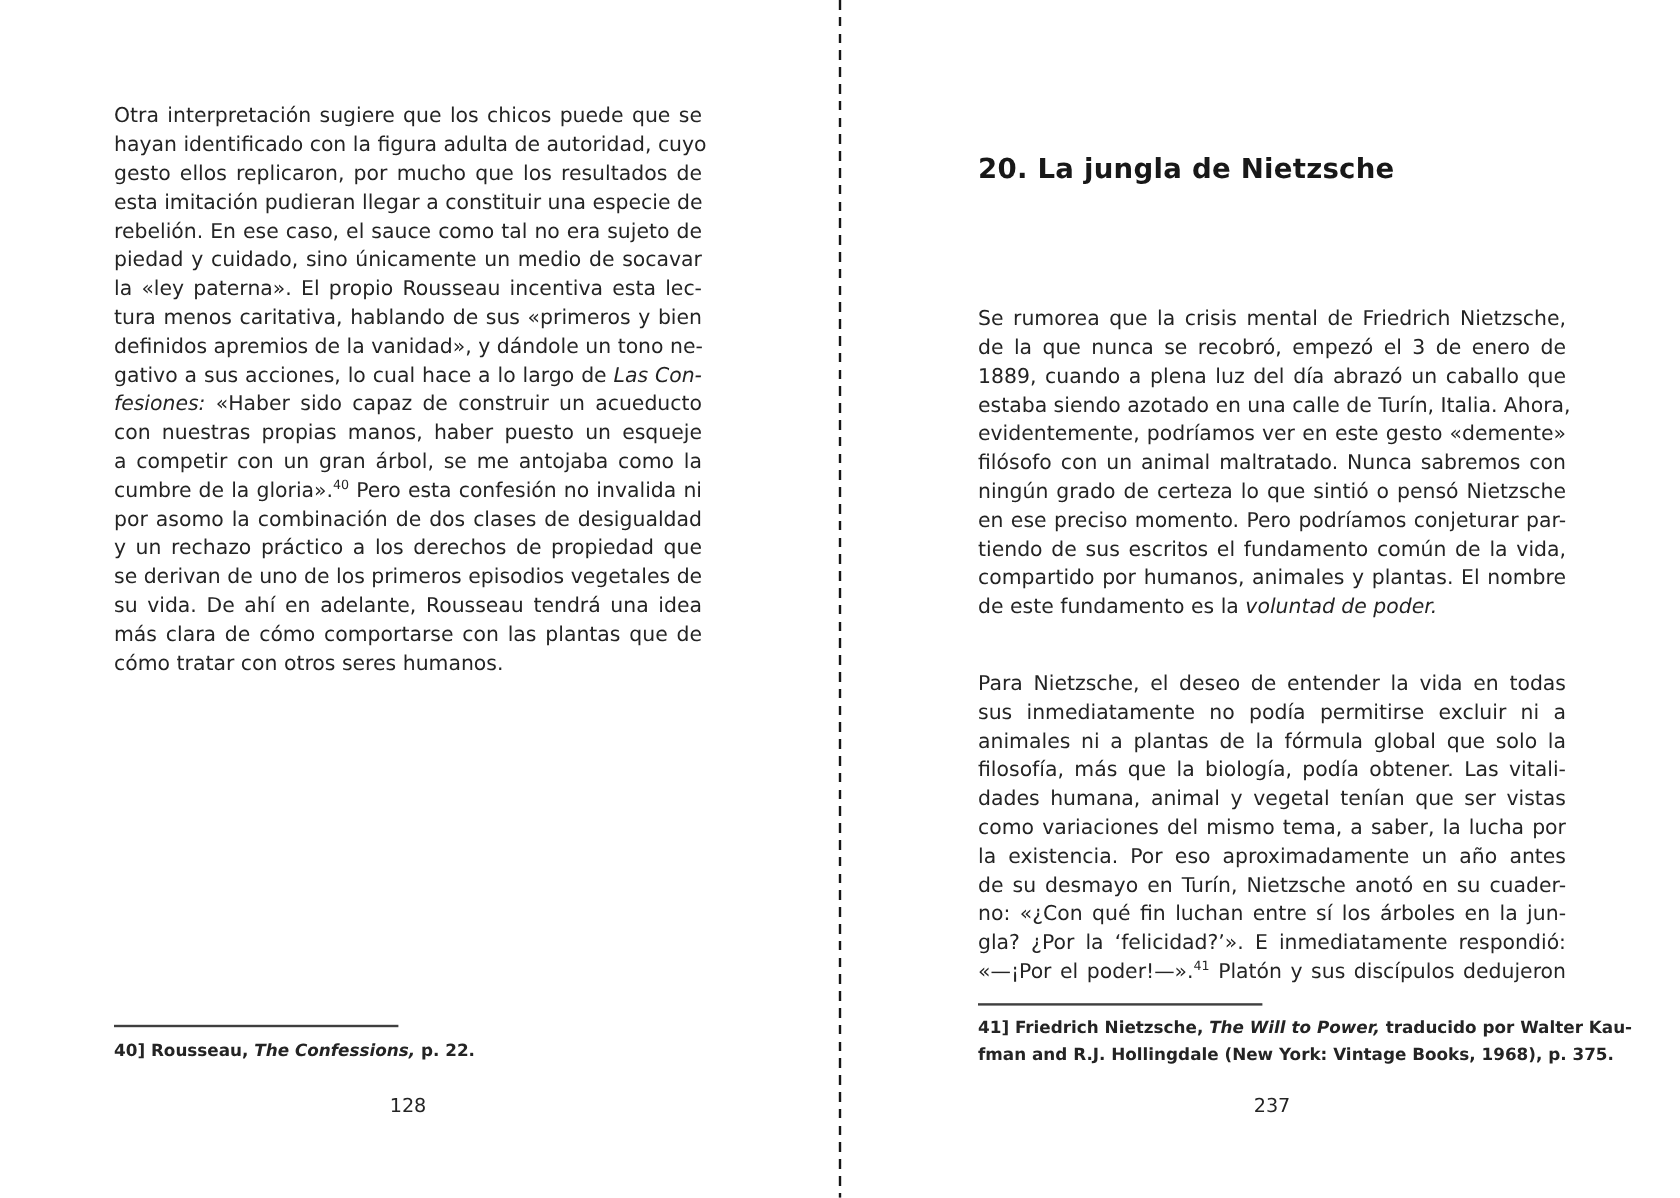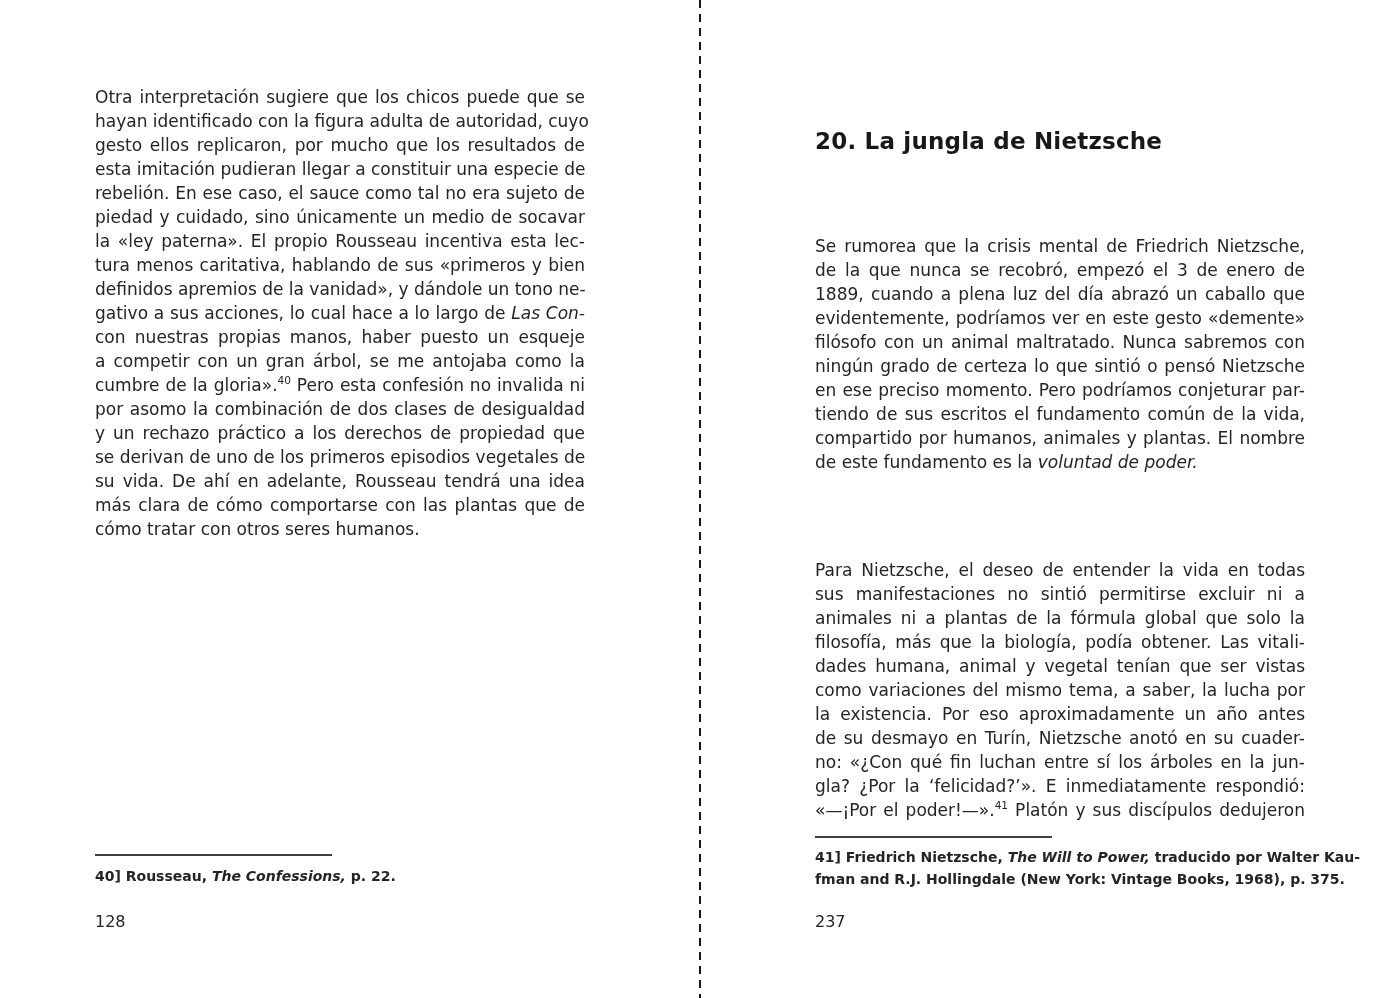--- a/index.html
+++ b/index.html
@@ -68,21 +68,21 @@
     margin: 0;
     font-size: 23px;
     line-height: 30px;
     font-weight: bold;
     letter-spacing: 0.2px;
     color: var(--heading, #181818);
     white-space: nowrap;
   }
 
   .left-body  { top: 85px; }
-  .right-p1   { top: 234px; }
+  .right-p1   { top: 254px; }
   .right-p2   { top: 558px; }
 
   .fn-rule {
     position: absolute;
     left: 0;
     width: 237px;
     height: 2px;
     background: var(--footnote_rule, #3f3f3f);
   }
   .left-rule  { top: 854px; }
@@ -104,20 +104,21 @@
   }
   .footnote .line.last { text-align-last: left; }
   .left-fn  { top: 866px; }
   .right-fn { top: 847px; }
 
   .pagenum {
     position: absolute;
     left: 0;
     top: 912px;
     width: 490px;
+    text-align: center;
     font-size: 16px;
     color: var(--ink, #242424);
   }
 </style>
 </head>
 <body>
 
 <div class="spread">
 
   <section class="page left">
@@ -125,20 +126,21 @@
         <div class="line">Otra interpretación sugiere que los chicos puede que se</div>
         <div class="line">hayan identificado con la figura adulta de autoridad, cuyo</div>
         <div class="line">gesto ellos replicaron, por mucho que los resultados de</div>
         <div class="line">esta imitación pudieran llegar a constituir una especie de</div>
         <div class="line">rebelión. En ese caso, el sauce como tal no era sujeto de</div>
         <div class="line">piedad y cuidado, sino únicamente un medio de socavar</div>
         <div class="line">la «ley paterna». El propio Rousseau incentiva esta lec-</div>
         <div class="line">tura menos caritativa, hablando de sus «primeros y bien</div>
         <div class="line">definidos apremios de la vanidad», y dándole un tono ne-</div>
         <div class="line">gativo a sus acciones, lo cual hace a lo largo de <span class="it">Las Con-</span></div>
+        <div class="line"><span class="it">fesiones:</span> «Haber sido capaz de construir un acueducto</div>
         <div class="line">con nuestras propias manos, haber puesto un esqueje</div>
         <div class="line">a competir con un gran árbol, se me antojaba como la</div>
         <div class="line">cumbre de la gloria».<sup>40</sup> Pero esta confesión no invalida ni</div>
         <div class="line">por asomo la combinación de dos clases de desigualdad</div>
         <div class="line">y un rechazo práctico a los derechos de propiedad que</div>
         <div class="line">se derivan de uno de los primeros episodios vegetales de</div>
         <div class="line">su vida. De ahí en adelante, Rousseau tendrá una idea</div>
         <div class="line">más clara de cómo comportarse con las plantas que de</div>
         <div class="line last">cómo tratar con otros seres humanos.</div>
       </div>
@@ -150,31 +152,32 @@
   </section>
 
   <div class="divider"></div>
 
   <section class="page right">
     <h1 class="heading">20. La jungla de Nietzsche</h1>
     <div class="body-text right-p1">
         <div class="line">Se rumorea que la crisis mental de Friedrich Nietzsche,</div>
         <div class="line">de la que nunca se recobró, empezó el 3 de enero de</div>
         <div class="line">1889, cuando a plena luz del día abrazó un caballo que</div>
+        <div class="line">estaba siendo azotado en una calle de Turín, Italia. Ahora,</div>
         <div class="line">evidentemente, podríamos ver en este gesto «demente»</div>
         <div class="line">filósofo con un animal maltratado. Nunca sabremos con</div>
         <div class="line">ningún grado de certeza lo que sintió o pensó Nietzsche</div>
         <div class="line">en ese preciso momento. Pero podríamos conjeturar par-</div>
         <div class="line">tiendo de sus escritos el fundamento común de la vida,</div>
         <div class="line">compartido por humanos, animales y plantas. El nombre</div>
         <div class="line last">de este fundamento es la <span class="it">voluntad de poder.</span></div>
       </div>
     <div class="body-text right-p2">
         <div class="line">Para Nietzsche, el deseo de entender la vida en todas</div>
-        <div class="line">sus manifestaciones no sintió permitirse excluir ni a</div>
+        <div class="line">sus inmediatamente no podía permitirse excluir ni a</div>
         <div class="line">animales ni a plantas de la fórmula global que solo la</div>
         <div class="line">filosofía, más que la biología, podía obtener. Las vitali-</div>
         <div class="line">dades humana, animal y vegetal tenían que ser vistas</div>
         <div class="line">como variaciones del mismo tema, a saber, la lucha por</div>
         <div class="line">la existencia. Por eso aproximadamente un año antes</div>
         <div class="line">de su desmayo en Turín, Nietzsche anotó en su cuader-</div>
         <div class="line">no: «¿Con qué fin luchan entre sí los árboles en la jun-</div>
         <div class="line">gla? ¿Por la ‘felicidad?’». E inmediatamente respondió:</div>
         <div class="line">«—¡Por el poder!—».<sup>41</sup> Platón y sus discípulos dedujeron</div>
       </div>

